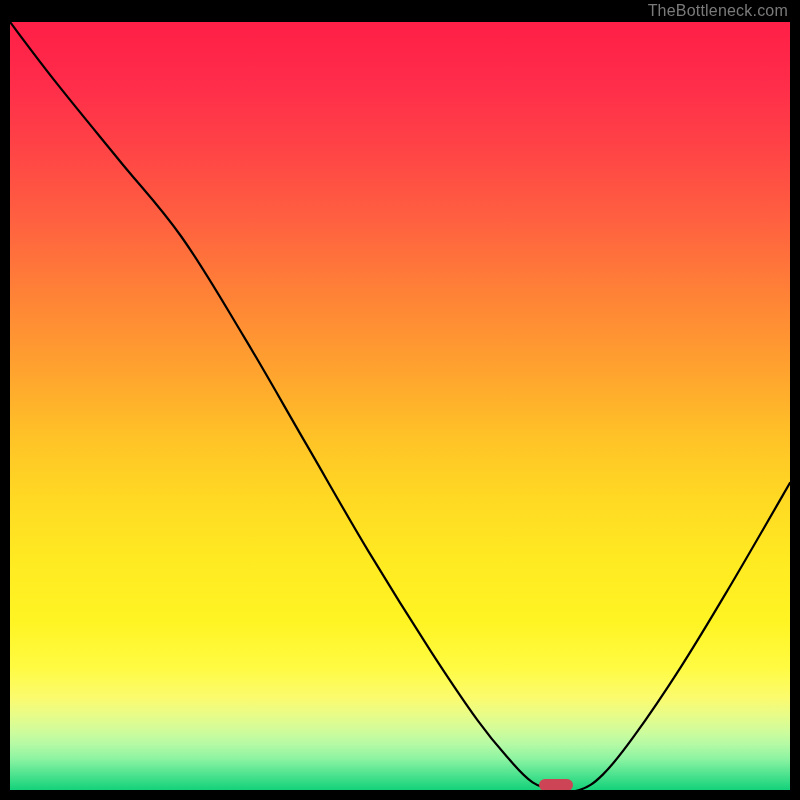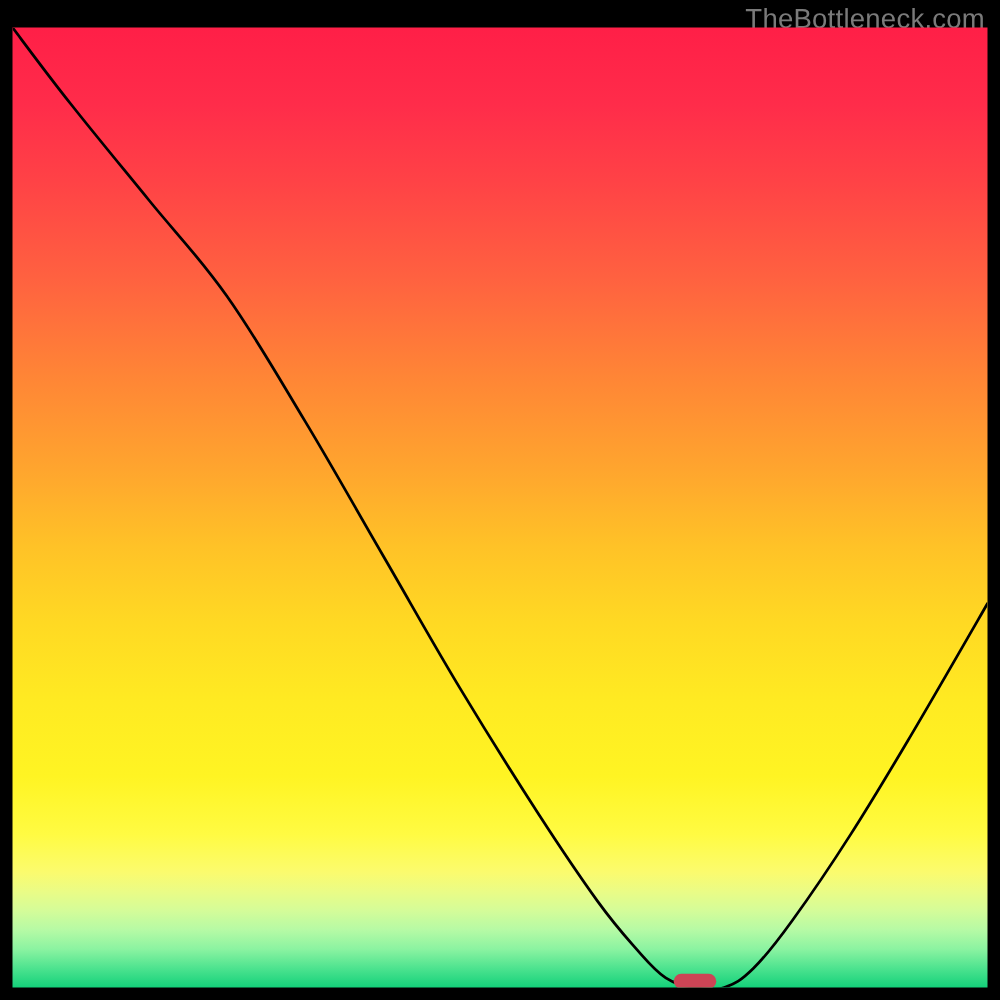--- a/index.html
+++ b/index.html
@@ -62,21 +62,21 @@
   .optimum-marker {
     position: absolute;
     background: #cc4455;
     border-radius: 999px;
   }
   .watermark {
     position: absolute;
     top: 2px;
     right: 12px;
     color: #7a7a7a;
-    font-size: 22px;
+    font-size: 16px;
     font-weight: 500;
     letter-spacing: 0.2px;
     user-select: none;
   }
 </style>
 </head>
 <body>
 
 <div class="frame">
 

